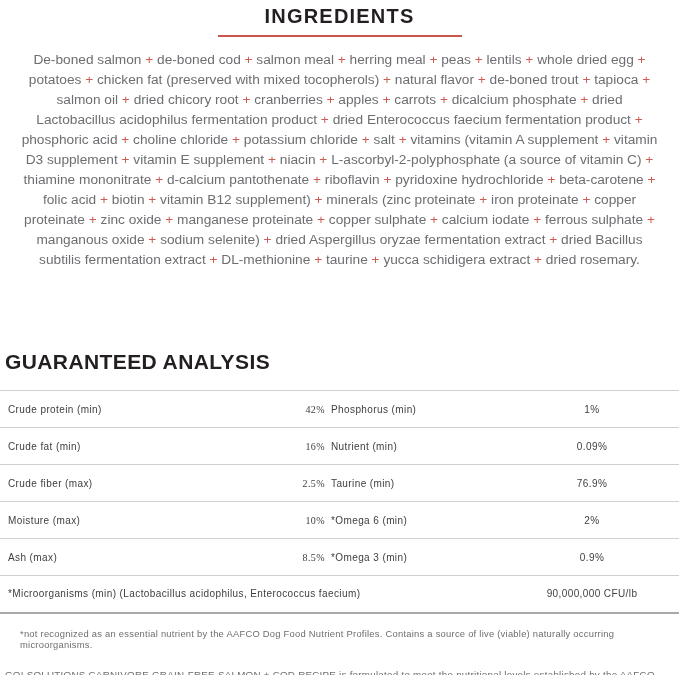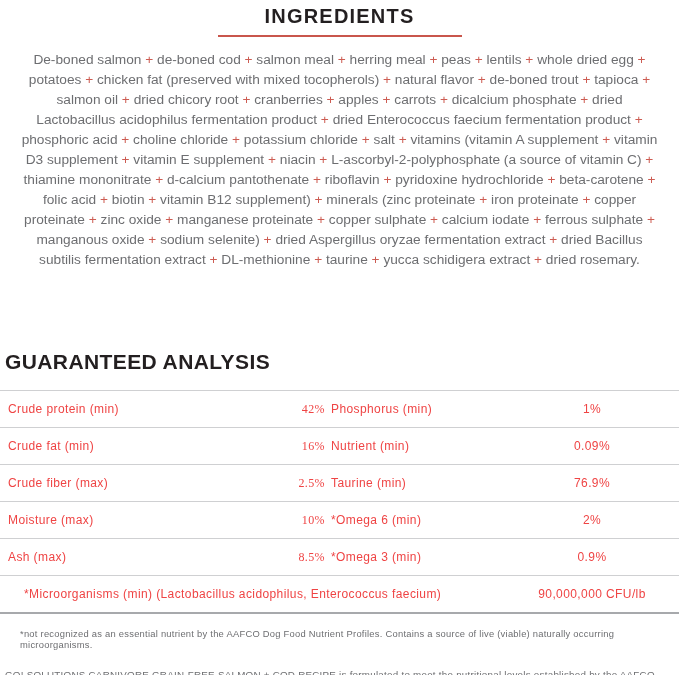--- a/index.html
+++ b/index.html
@@ -46,30 +46,30 @@
     width: 679px;
     border-collapse: collapse;
     margin-top: 16px;
     table-layout: fixed;
   }
   table.ga-table tr { border-bottom: 1px solid #cfd0d2; }
   table.ga-table tr:first-child { border-top: 1px solid #cfd0d2; }
   table.ga-table tr.full-row { border-bottom: 2px solid #a7a9ac; }
   table.ga-table td {
     height: 37px;
-    font-size: 12px;
+    font-size: 10px;
     letter-spacing: 0.4px;
-    color: #ef4444;
+    color: #404040;
     vertical-align: middle;
   }
   td.c1 { width: 170px; padding-left: 8px; text-align: left; }
   td.c2 { width: 155px; text-align: right; font-family: Liberation Serif, serif; }
   td.c3 { width: 180px; padding-left: 6px; text-align: left; }
   td.c4 { width: 174px; text-align: center; }
-  td.full-label { padding-left: 24px; text-align: left; }
+  td.full-label { padding-left: 8px; text-align: left; }
 
   
   .footnote {
     margin: 14px 0 0 20px;
     font-size: 9.4px;
     letter-spacing: 0.25px;
     color: #6d6e71;
   }
   .statement {
     margin: 17px 5px 0 5px;

